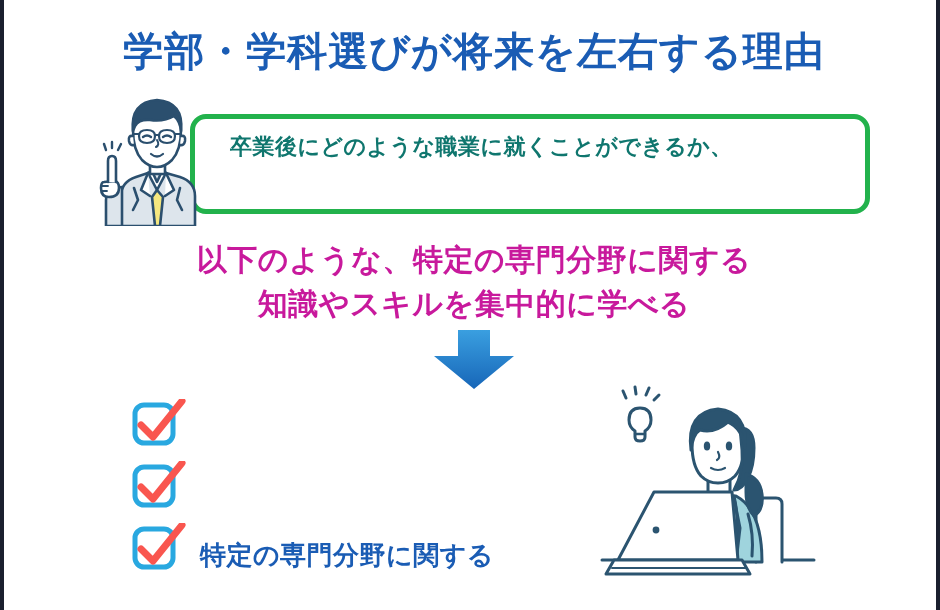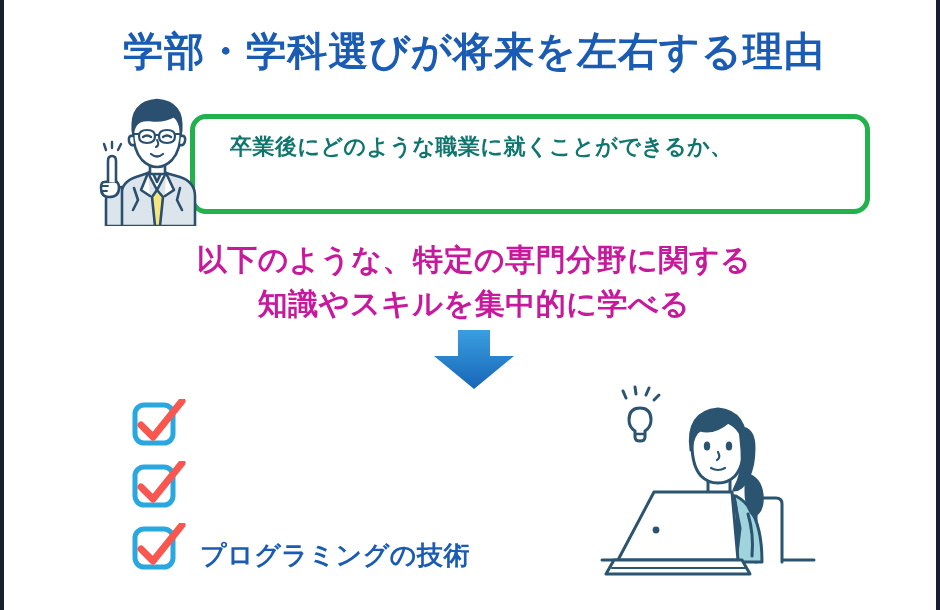--- a/index.html
+++ b/index.html
@@ -237,21 +237,21 @@
       </div>
     </div>
 
     <div class="check-row">
       <div class="check-box">
         <svg viewBox="0 0 54 48" width="54" height="48" xmlns="http://www.w3.org/2000/svg">
           <rect x="3" y="6" width="38" height="38" rx="9" ry="9" fill="#ffffff" stroke="#29a8e0" stroke-width="5"></rect>
           <path d="M9 26 L21 38 L50 2" fill="none" stroke="#f9564f" stroke-width="7" stroke-linecap="round" stroke-linejoin="round"></path>
         </svg>
       </div>
-      <div class="check-label">プログラミングの技術</div>
+      <div class="check-label">特定の専門分野に関する</div>
     </div>
 
   </div>
 
   <div id="woman">
     <svg viewBox="0 0 224 222" width="224" height="222" xmlns="http://www.w3.org/2000/svg">
       <g fill="none" stroke="#2b5470" stroke-width="3" stroke-linecap="round" stroke-linejoin="round">
 
         <path d="M6 178 L218 178" stroke="#2b5470" stroke-width="3"></path>
 

